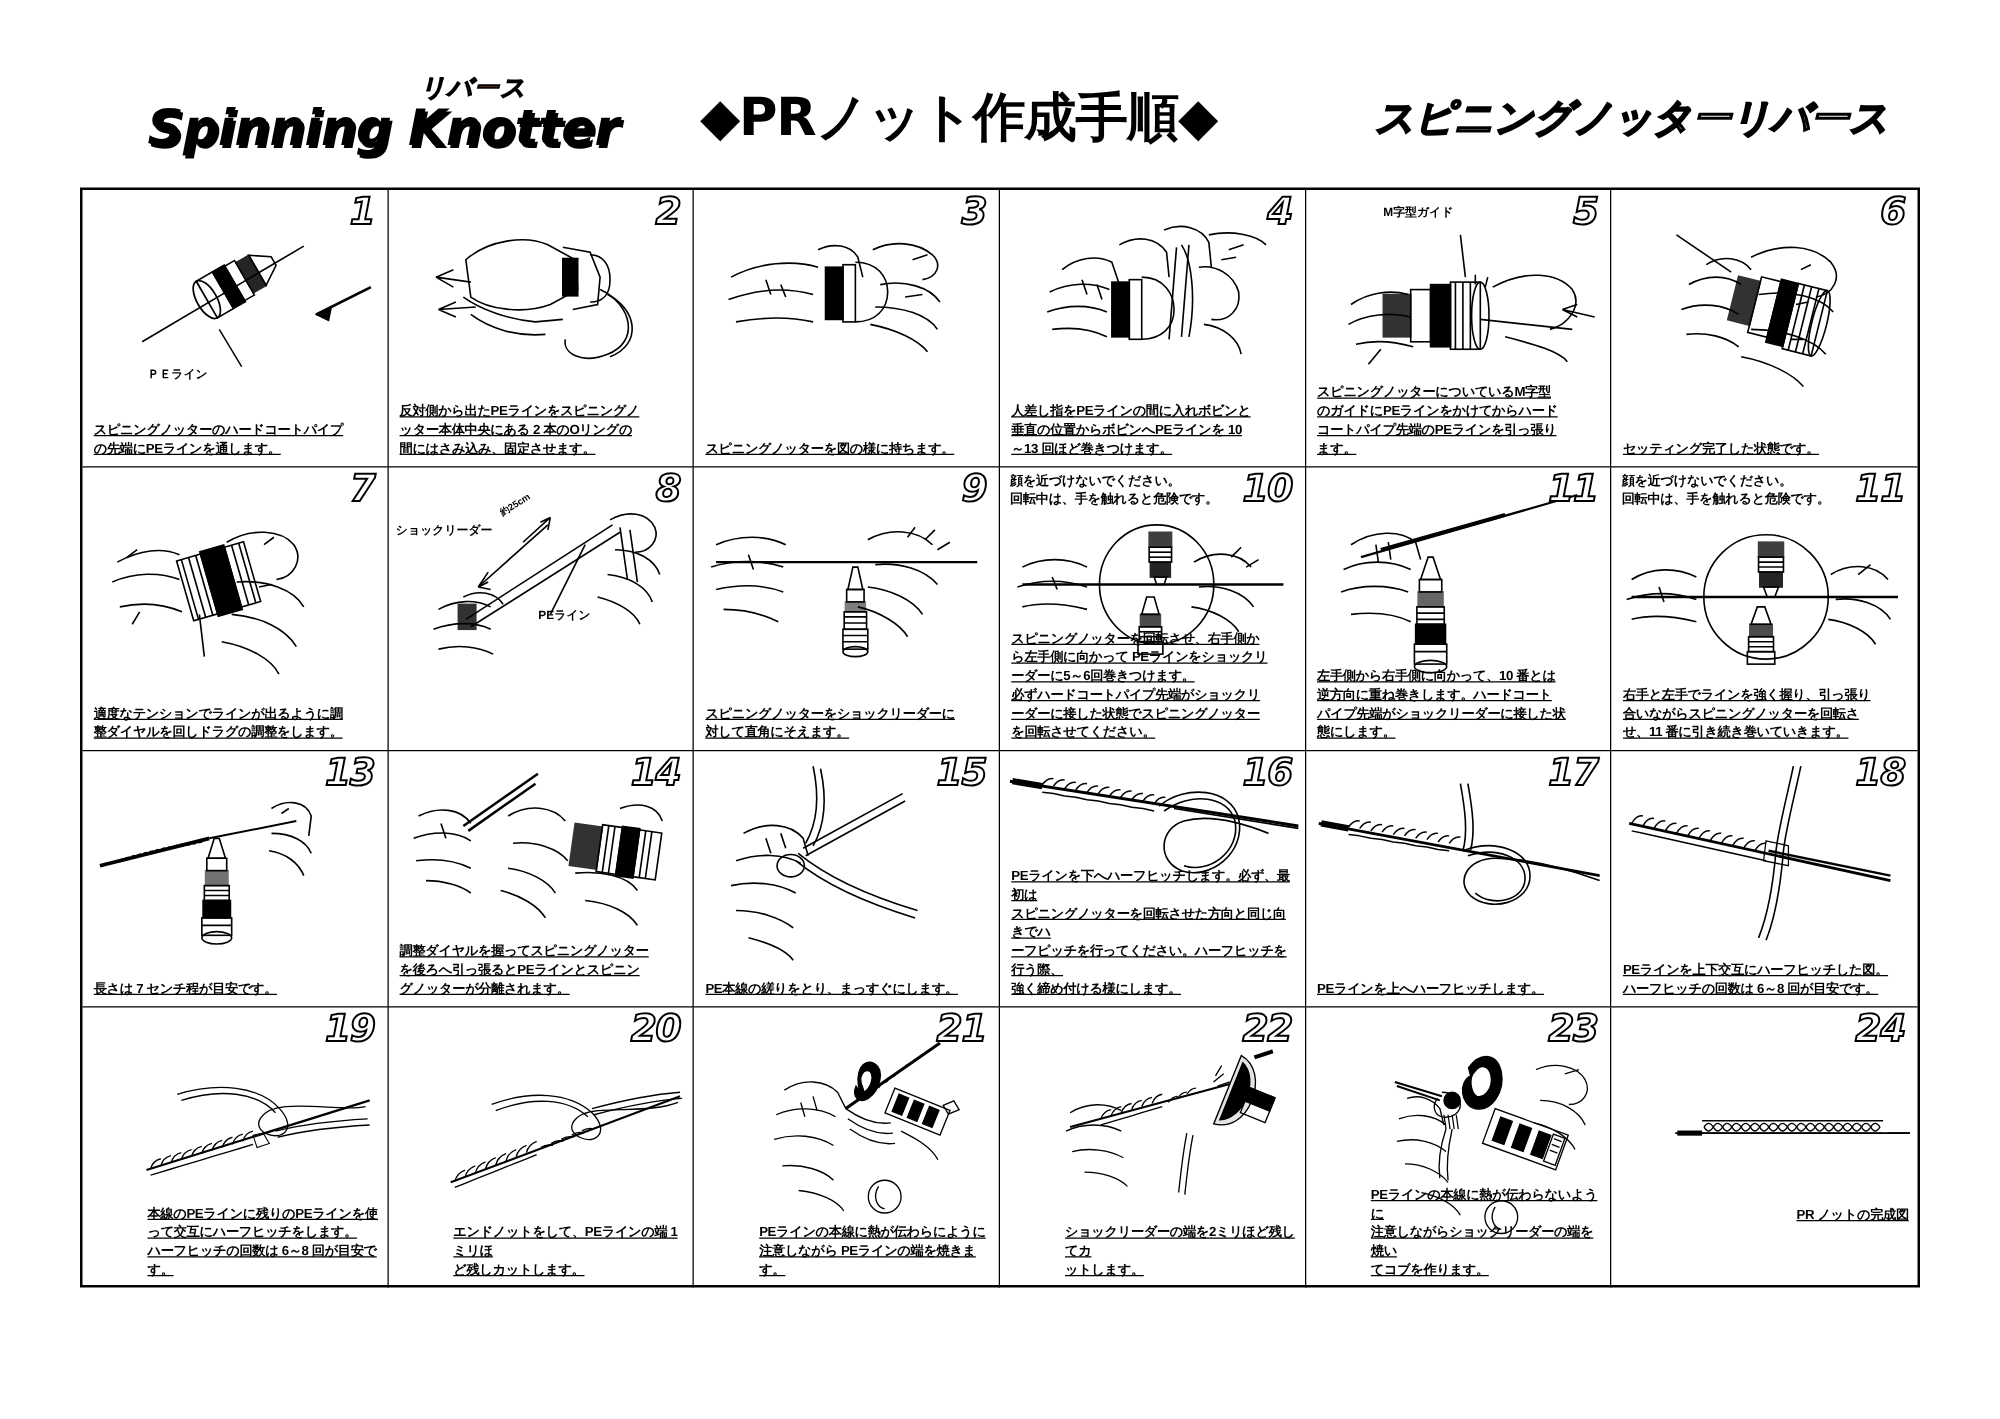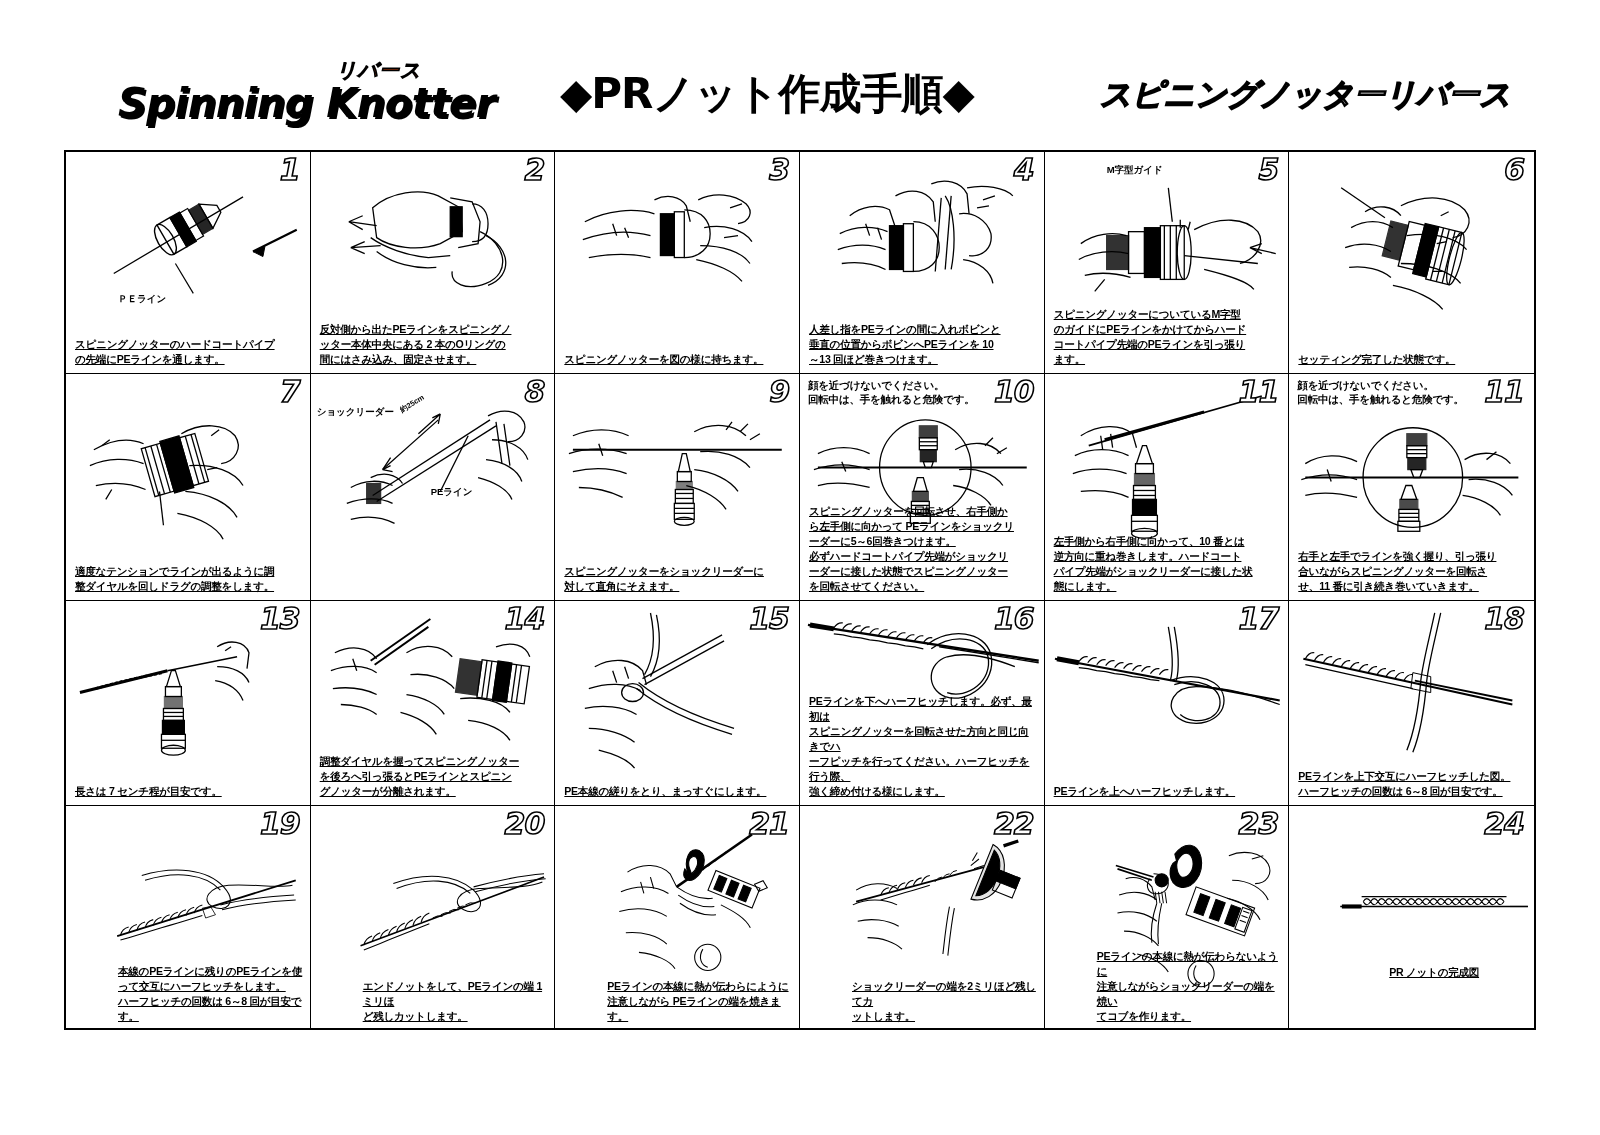--- a/index.html
+++ b/index.html
@@ -148,21 +148,21 @@
     bottom: 6px;
     font-size: 10.6px;
     font-weight: bold;
     line-height: 1.42;
     white-space: pre-line;
     letter-spacing: -0.3px;
     z-index: 3;
     text-decoration: underline;
   }
   .caption.center {
-    text-align: center;
+    text-align: right;
     bottom: 50px;
   }
 
   .annot {
     position: absolute;
     font-size: 9.5px;
     font-weight: bold;
     z-index: 3;
     white-space: nowrap;
     letter-spacing: 0px;
@@ -400,21 +400,21 @@
           <rect x="56" y="110" width="14" height="20" fill="#000" opacity="0.8"></rect>
           <path d="M178,42 C192,34 208,36 214,48 C218,58 210,68 198,68"></path>
           <path d="M182,66 C200,66 214,74 218,86"></path>
           <path d="M176,86 C194,88 208,96 212,108"></path>
           <path d="M168,104 C184,108 198,116 202,126"></path>
           <path d="M186,48 L192,90 M194,50 L200,92"></path>
           <line x1="158" y1="62" x2="130" y2="118"></line>
         </g>
       </svg>
     </div>
-    <div class="annot" style="left:6px; top:32px;">ショックリーダー</div>
+    <div class="annot" style="left:6px; top:44px;">ショックリーダー</div>
     <div class="annot" style="left:120px; top:112px;">PEライン</div>
     <div class="annot sm" style="left:88px; top:25px; transform: rotate(-32deg);">約25cm</div>
   </div>
 
   <div class="cell">
     <div class="step-num">9</div>
     <div class="art">
       <svg viewBox="0 0 245 227" preserveAspectRatio="xMidYMid meet">
         <g fill="none" stroke="#000" stroke-width="1.3">
           <line x1="18" y1="76" x2="228" y2="76" stroke-width="2"></line>

